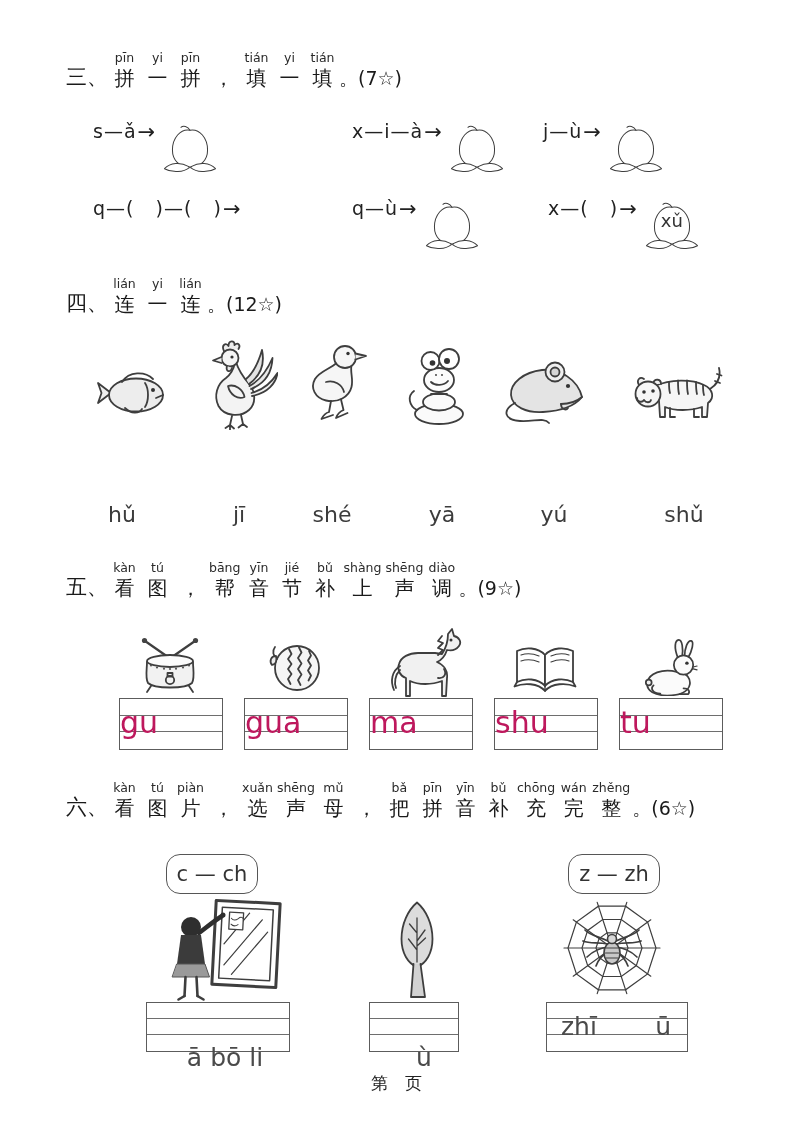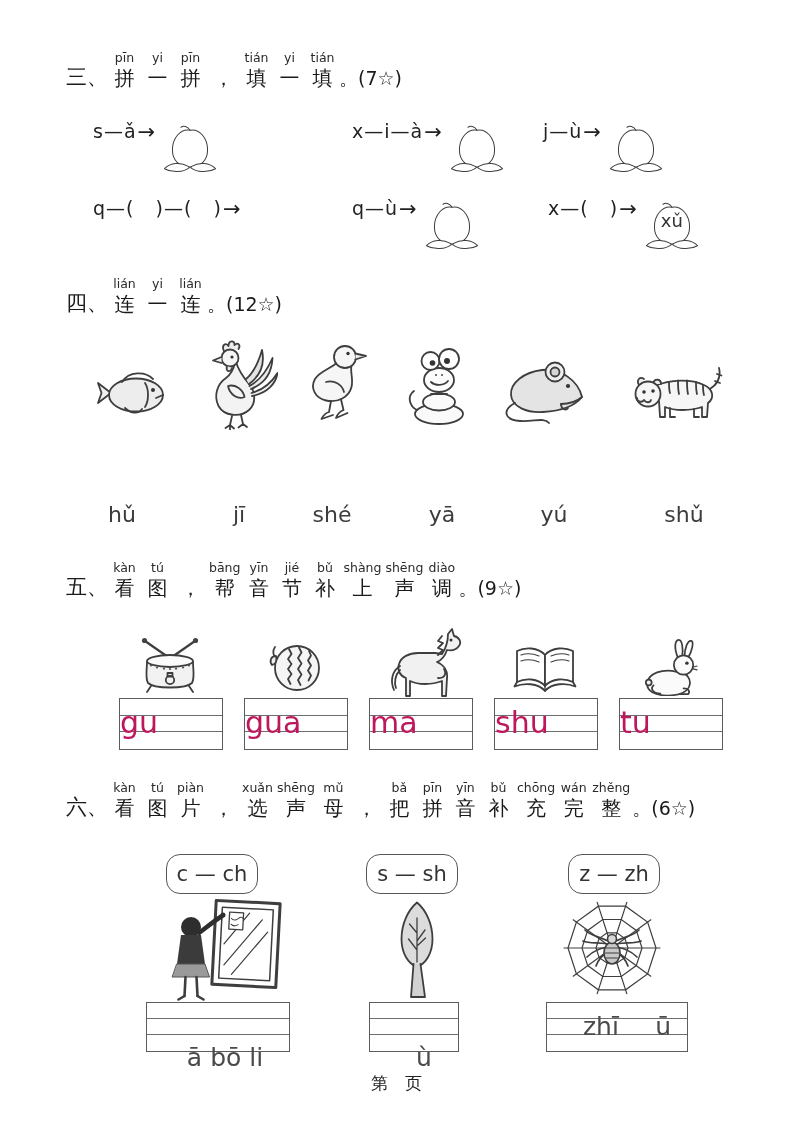--- a/index.html
+++ b/index.html
@@ -25,21 +25,21 @@
   .word{position:absolute;width:84px;text-align:center;font-size:22px;color:#3c3c3c;}
   
   .fourline{position:absolute;border:1.6px solid #5c5c5c;background:#fff;}
   .gl{position:absolute;left:0;right:0;height:1.2px;background:#6e6e6e;}
   .g1{top:31%}.g2{top:64%}
   .syl{position:absolute;left:0;width:100%;top:50%;transform:translateY(-53%);
        text-align:left;font-size:30px;color:#be185d;z-index:2;}
   .ansrow{position:absolute;left:14px;right:16px;top:50%;transform:translateY(-53%);
        display:flex;font-size:25px;color:#4a4a4a;z-index:2;}
   .ans-center{justify-content:center;margin-top:31px;}
-  .ans-split{justify-content:space-between;margin-left:22px;}
+  .ans-split{justify-content:space-between;}
   
   .pill{position:absolute;width:90px;height:38px;border:1.8px solid #565656;border-radius:14px;
         display:flex;align-items:center;justify-content:center;font-size:21px;color:#333;background:#fff;}
   .footer{position:absolute;top:1072px;left:0;width:100%;text-align:center;font-size:17px;
         font-family:"Liberation Serif","DejaVu Serif",serif;color:#222;}
   svg .ln{stroke:#3e3e3e;stroke-width:1.8;fill:none;stroke-linecap:round;stroke-linejoin:round;}
 </style>
 </head>
 <body>
 
@@ -473,21 +473,20 @@
         </span>
         <span class="ruby-col">
           <span class="ruby-py">zhěng</span>
           <span class="ruby-zi">整</span>
         </span>
       </span>
     <span class="score">。(6☆)</span>
   </div>
 
   <div class="pill" style="left:166px;top:854px">c — ch</div>
-  <div class="pill" style="left:366px;top:854px">s — sh</div>
   <div class="pill" style="left:568px;top:854px">z — zh</div>
 
   <div class="abs" style="left:162px;top:898px">
     <svg width="135" height="105" viewBox="0 0 135 105">
       <g class="ln">
         <g transform="rotate(3 84 46)">
           <rect x="52" y="4" width="64" height="84" fill="#fff" stroke-width="3"></rect>
           <rect x="58.5" y="10.5" width="51" height="71" fill="#fff" stroke-width="1.5"></rect>
           <path d="M63 68 L99 21 M71 77 L105 33 M62 47 L86 15" stroke-width="1.2"></path>
           <rect x="66" y="15" width="14" height="17" fill="#fff" stroke-width="1.3"></rect>

